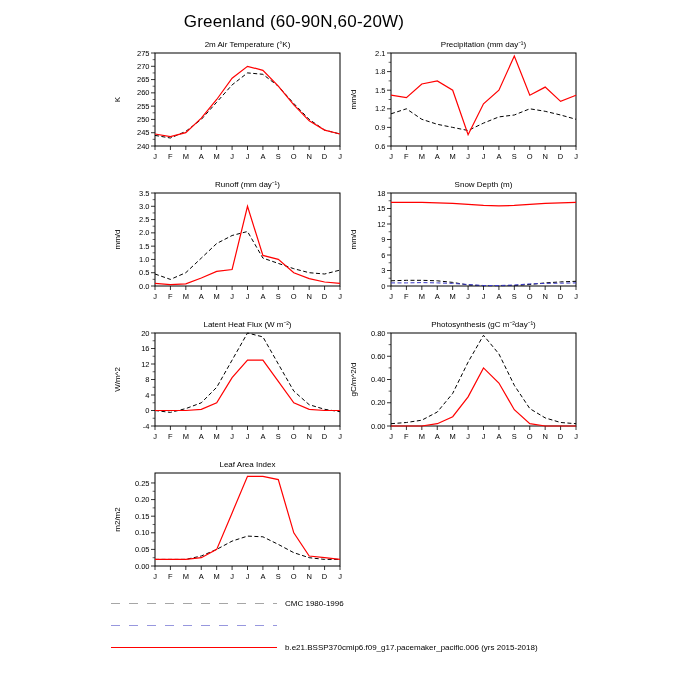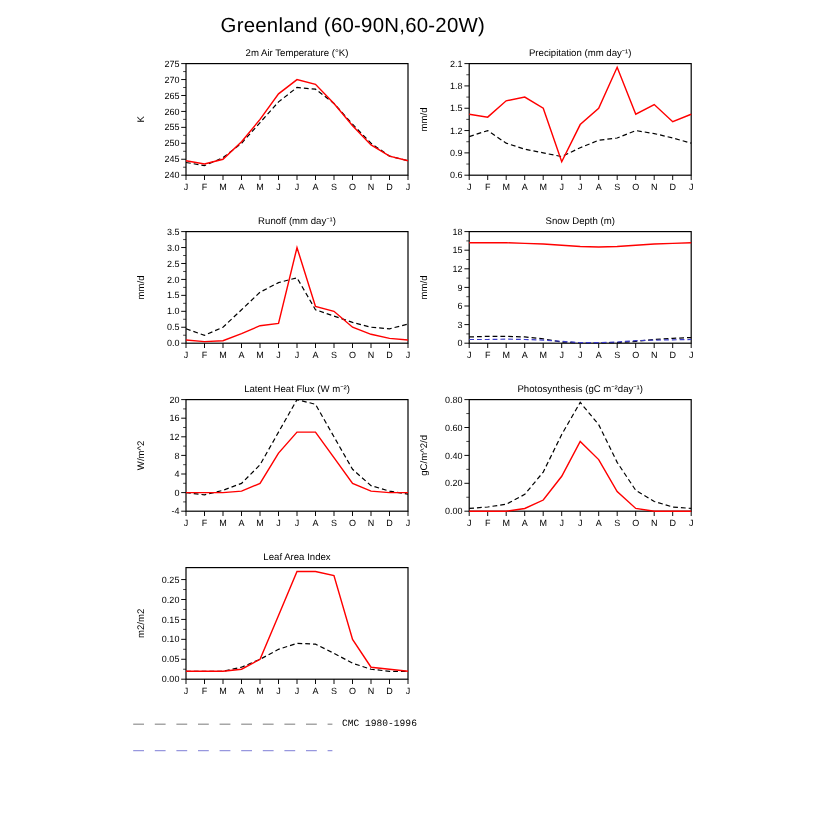--- a/index.html
+++ b/index.html
@@ -1,21 +1,21 @@
 <!DOCTYPE html>
 <html><head>
 <meta charset="utf-8">
 <style>
   html,body{margin:0;padding:0;background:#ffffff;}
   body{width:700px;height:700px;font-family:"Liberation Sans",sans-serif;color:#000;}
   #page{position:relative;width:700px;height:700px;background:#fff;overflow:hidden;}
   #page-title{position:absolute;top:12px;left:0;width:588px;text-align:center;font-size:17px;letter-spacing:0.2px;}
   #charts{position:absolute;left:108px;top:38px;display:grid;grid-template-columns:236px 236px;grid-auto-rows:132px;row-gap:8px;text-align:right;}
   #legend{position:absolute;left:110px;top:599px;}
-  .legend-row{display:flex;align-items:flex-end;gap:7px;height:9px;margin-bottom:13px;font-size:8px;white-space:nowrap;font-family:Liberation Mono, monospace;}
+  .legend-row{display:flex;align-items:flex-end;gap:7px;height:9px;margin-bottom:13px;font-size:8px;white-space:nowrap;}
   svg{display:block;}
   svg text{font-family:"Liberation Sans",sans-serif;fill:#000;}
 </style>
 </head>
 <body>
 
 <div id="page">
   <div id="page-title">Greenland (60-90N,60-20W)</div>
   <div id="charts">
       <svg width="236" height="132">
@@ -432,14 +432,20 @@
         <svg width="168" height="9">
           <line x1="1" y1="4.5" x2="167" y2="4.5" stroke="#a6a6a6" stroke-width="1.2" stroke-dasharray="9 9"></line>
         </svg>
         <span>CMC 1980-1996</span>
       </div>
       <div class="legend-row">
         <svg width="168" height="9">
           <line x1="1" y1="4.5" x2="167" y2="4.5" stroke="#9797de" stroke-width="1.2" stroke-dasharray="9 9"></line>
         </svg>
       </div>
+      <div class="legend-row">
+        <svg width="168" height="9">
+          <line x1="1" y1="4.5" x2="167" y2="4.5" stroke="#ff0000" stroke-width="1.2"></line>
+        </svg>
+        <span>b.e21.BSSP370cmip6.f09_g17.pacemaker_pacific.006 (yrs 2015-2018)</span>
+      </div>
     </div>
 </div>
 
 </body></html>

